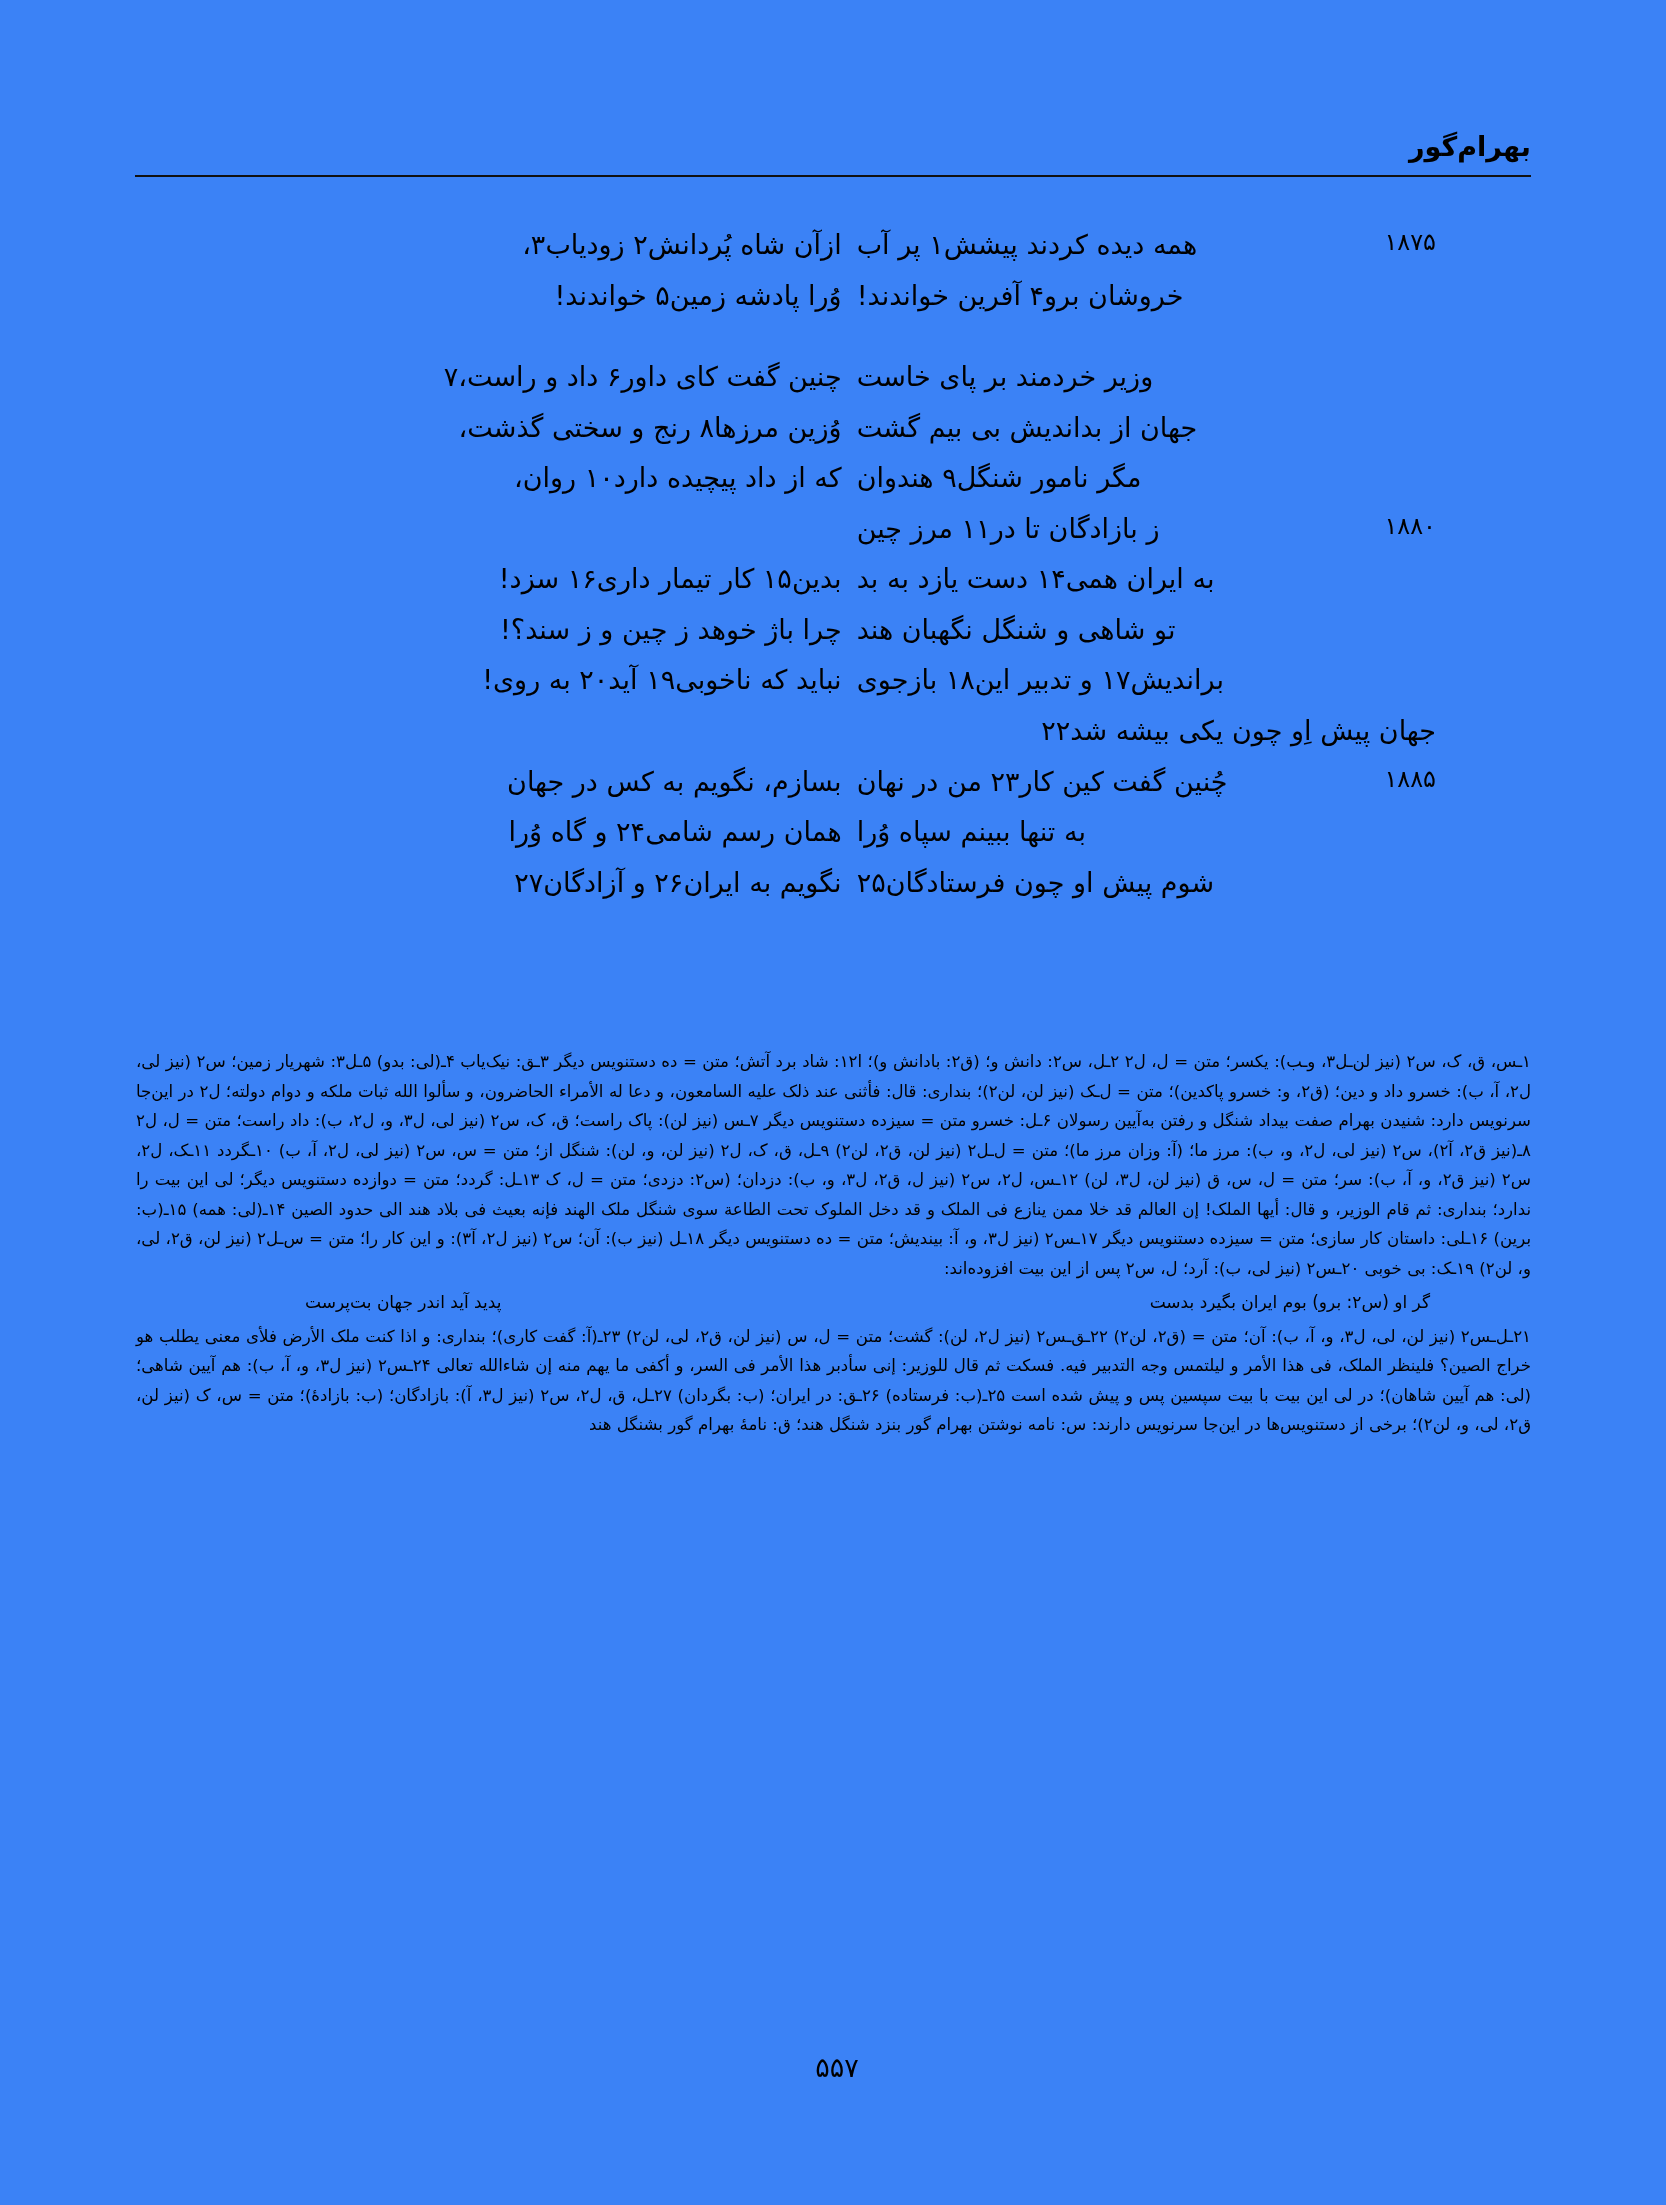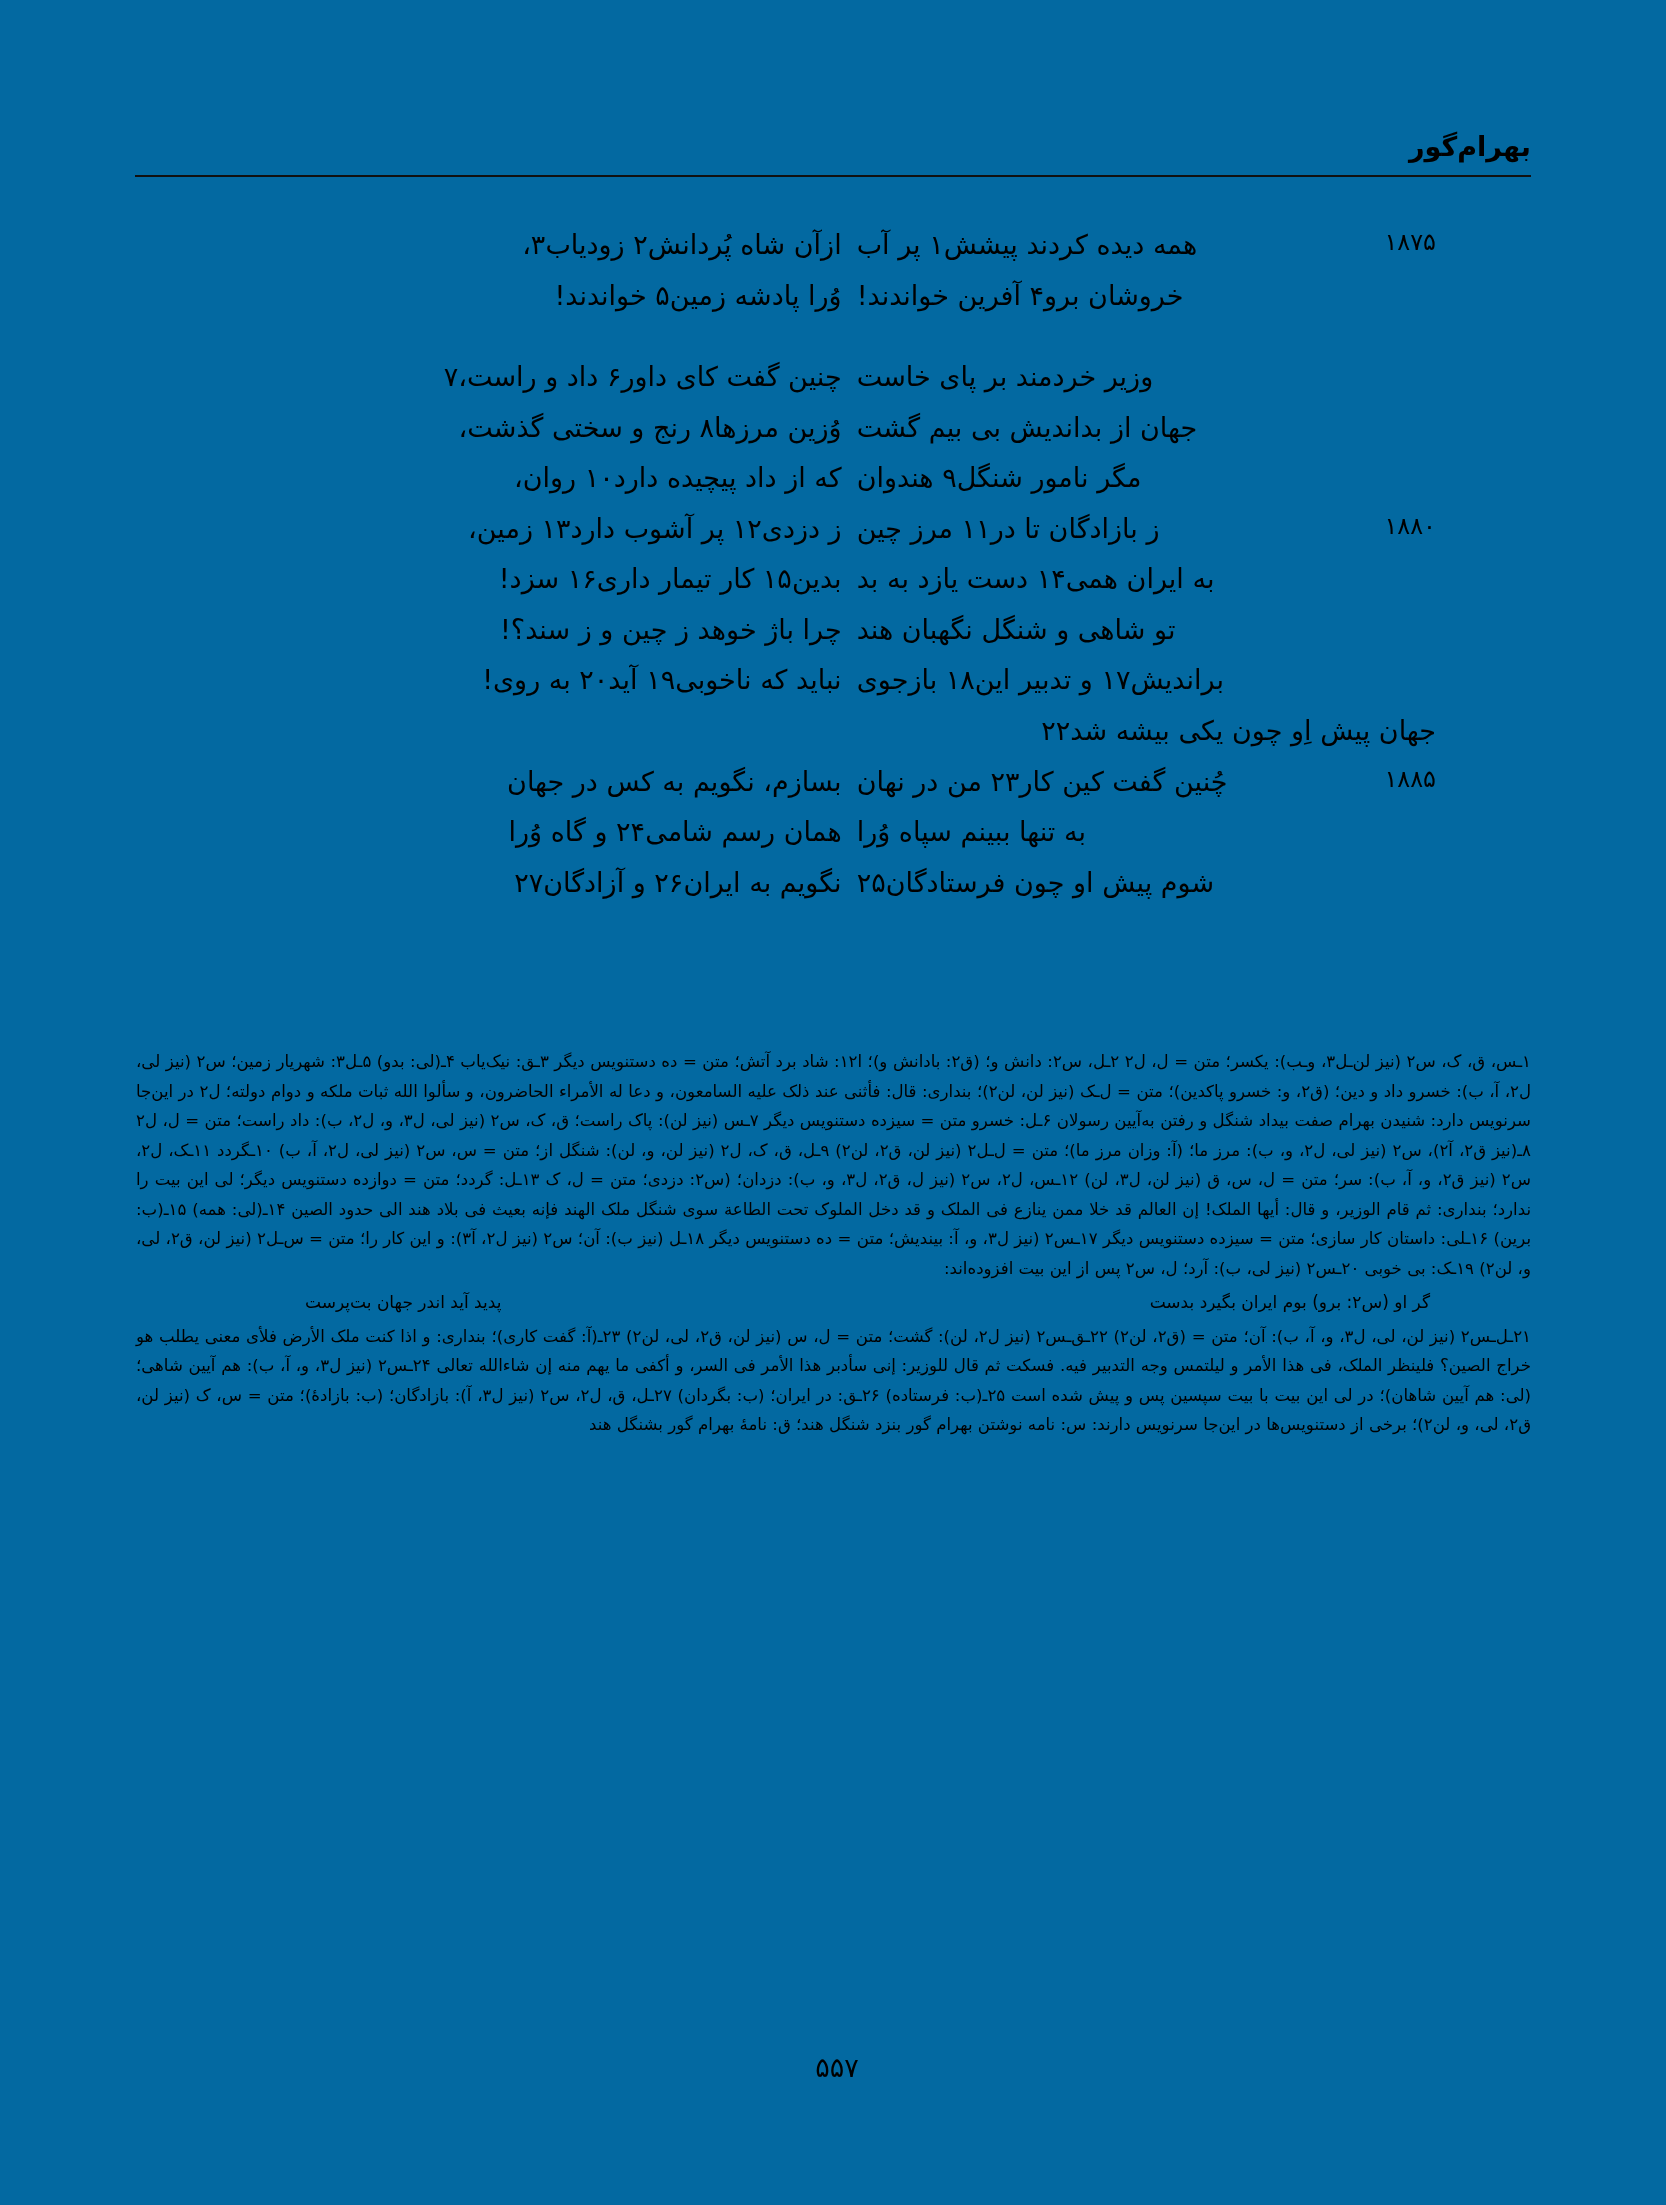--- a/index.html
+++ b/index.html
@@ -2,21 +2,21 @@
 <html lang="fa" dir="rtl" style="font-size:10.8px"><head>
 <meta charset="utf-8">
 <title>Shahnameh p.557</title>
 <style>
   html,body{margin:0;padding:0;background:#fff;}
   body{
     width:1666px;height:2205px;position:relative;
     font-family:"DejaVu Sans","Liberation Sans",sans-serif;
     color:#000;overflow:hidden;
   }
-  .page{position:absolute;inset:0;background:#0369a1;}
+  .page{position:absolute;inset:0;background:#3b82f6;}
 
   
   .header{
     position:absolute;top:133px;right:135px;left:135px;
     height:47px;
   }
   .header-title{
     position:absolute;right:0;top:0;
     font-size:27px;font-weight:bold;line-height:1.05;
     letter-spacing:-0.7px;
@@ -152,23 +152,20 @@
         <div class="hemistich left">
           <span>که از داد پیچیده دارد۱۰ روان،</span>
         </div>
       </div>
       <div class="couplet">
         <div class="hemistich right">
           <div class="hemi-inner">
             <span class="num">۱۸۸۰</span>
             <span>ز بازادگان تا در۱۱ مرز چین</span>
           </div>
-        </div>
-        <div class="hemistich left">
-          <span>ز دزدی۱۲ پر آشوب دارد۱۳ زمین،</span>
         </div>
       </div>
       <div class="couplet">
         <div class="hemistich right">
           <div class="hemi-inner">
             <span class="num"></span>
             <span>به ایران همی۱۴ دست یازد به بد</span>
           </div>
         </div>
         <div class="hemistich left">

